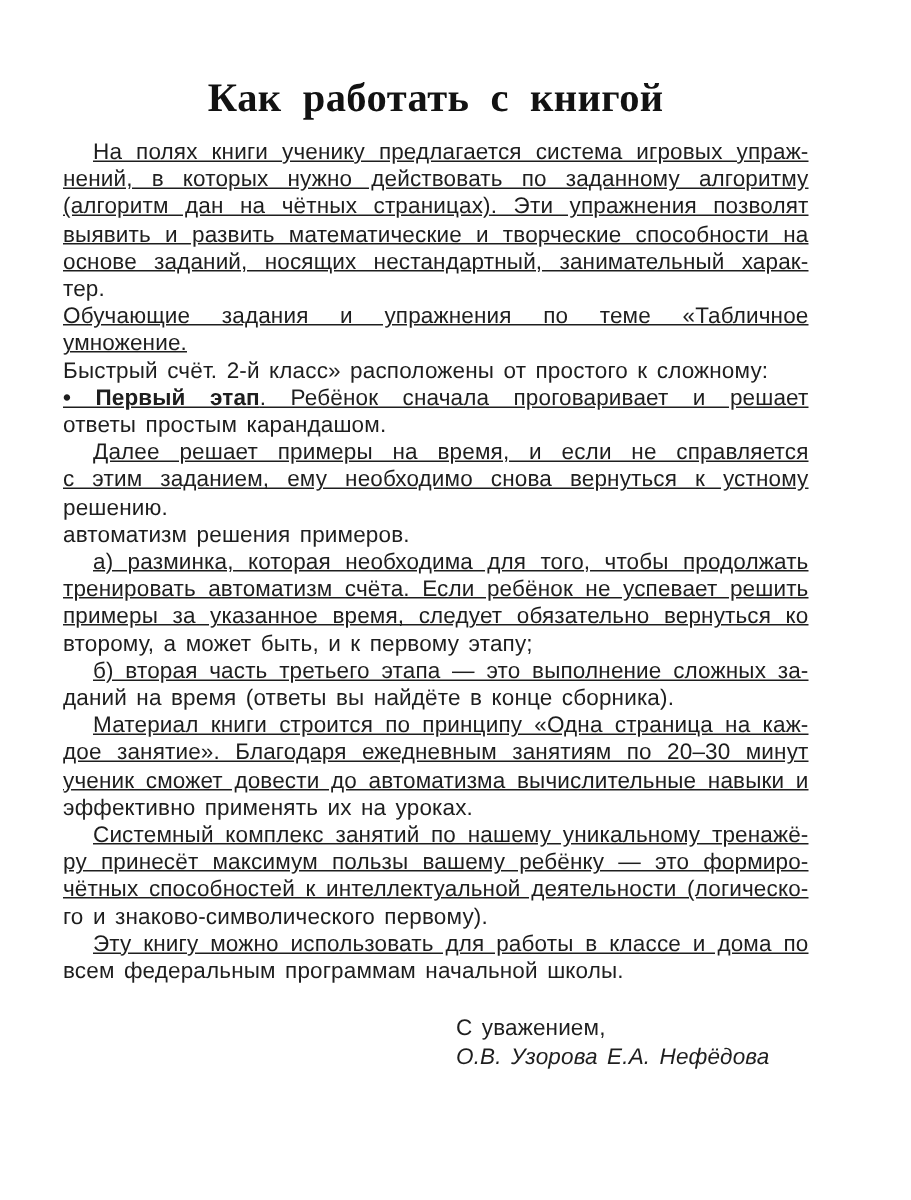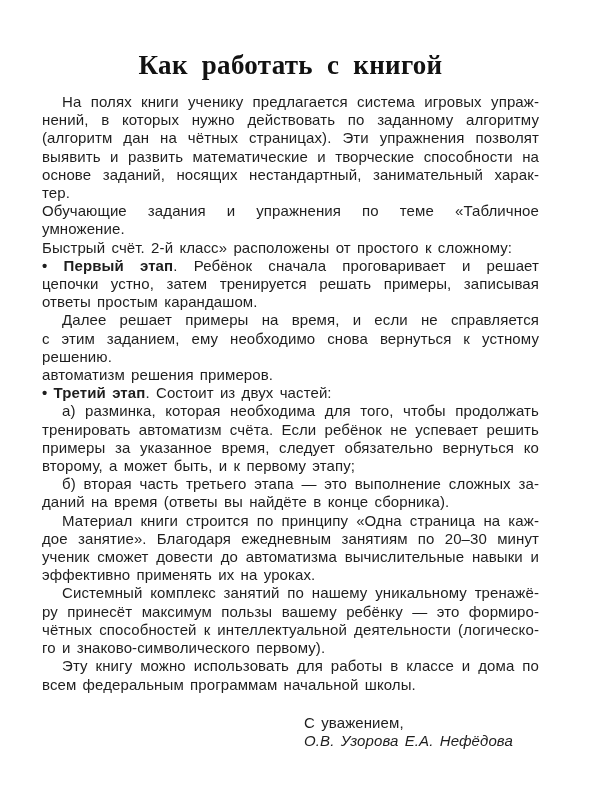--- a/index.html
+++ b/index.html
@@ -31,20 +31,21 @@
   .line {
     font-size: 15px;
     line-height: 18.2px;
     word-spacing: 2px;
     letter-spacing: 0.1px;
     white-space: normal;
   }
   .line.just {
     text-align: justify;
     text-align-last: justify;
+    text-decoration: underline;
   }
   .line.indent { text-indent: 20px; }
   .b { font-weight: 700; }
   .sig { margin-top: 20px; }
   .sig .line { padding-left: 262px; line-height: 18.6px; }
   .sig-names { font-style: italic; }
 </style>
 </head>
 <body>
 
@@ -55,27 +56,25 @@
     <div>
         <div class="line indent just"><span>На полях книги ученику предлагается система игровых упраж-</span></div>
         <div class="line just"><span>нений, в которых нужно действовать по заданному алгоритму</span></div>
         <div class="line just"><span>(алгоритм дан на чётных страницах). Эти упражнения позволят</span></div>
         <div class="line just"><span>выявить и развить математические и творческие способности на</span></div>
         <div class="line just"><span>основе заданий, носящих нестандартный, занимательный харак-</span></div>
         <div class="line"><span>тер.</span></div>
         <div class="line just"><span>Обучающие задания и упражнения по теме «Табличное умножение.</span></div>
         <div class="line"><span>Быстрый счёт. 2-й класс» расположены от простого к сложному:</span></div>
         <div class="line just"><span class="b">• Первый этап</span><span>. Ребёнок сначала проговаривает и решает</span></div>
-        <div class="line just"><span>цепочки устно, затем тренируется решать примеры, записывая</span></div>
         <div class="line"><span>ответы простым карандашом.</span></div>
         <div class="line indent just"><span>Далее решает примеры на время, и если не справляется</span></div>
         <div class="line just"><span>с этим заданием, ему необходимо снова вернуться к устному</span></div>
         <div class="line"><span>решению.</span></div>
         <div class="line"><span>автоматизм решения примеров.</span></div>
-        <div class="line"><span class="b">• Третий этап</span><span>. Состоит из двух частей:</span></div>
         <div class="line indent just"><span>а) разминка, которая необходима для того, чтобы продолжать</span></div>
         <div class="line just"><span>тренировать автоматизм счёта. Если ребёнок не успевает решить</span></div>
         <div class="line just"><span>примеры за указанное время, следует обязательно вернуться ко</span></div>
         <div class="line"><span>второму, а может быть, и к первому этапу;</span></div>
         <div class="line indent just"><span>б) вторая часть третьего этапа — это выполнение сложных за-</span></div>
         <div class="line"><span>даний на время (ответы вы найдёте в конце сборника).</span></div>
         <div class="line indent just"><span>Материал книги строится по принципу «Одна страница на каж-</span></div>
         <div class="line just"><span>дое занятие». Благодаря ежедневным занятиям по 20–30 минут</span></div>
         <div class="line just"><span>ученик сможет довести до автоматизма вычислительные навыки и</span></div>
         <div class="line"><span>эффективно применять их на уроках.</span></div>

